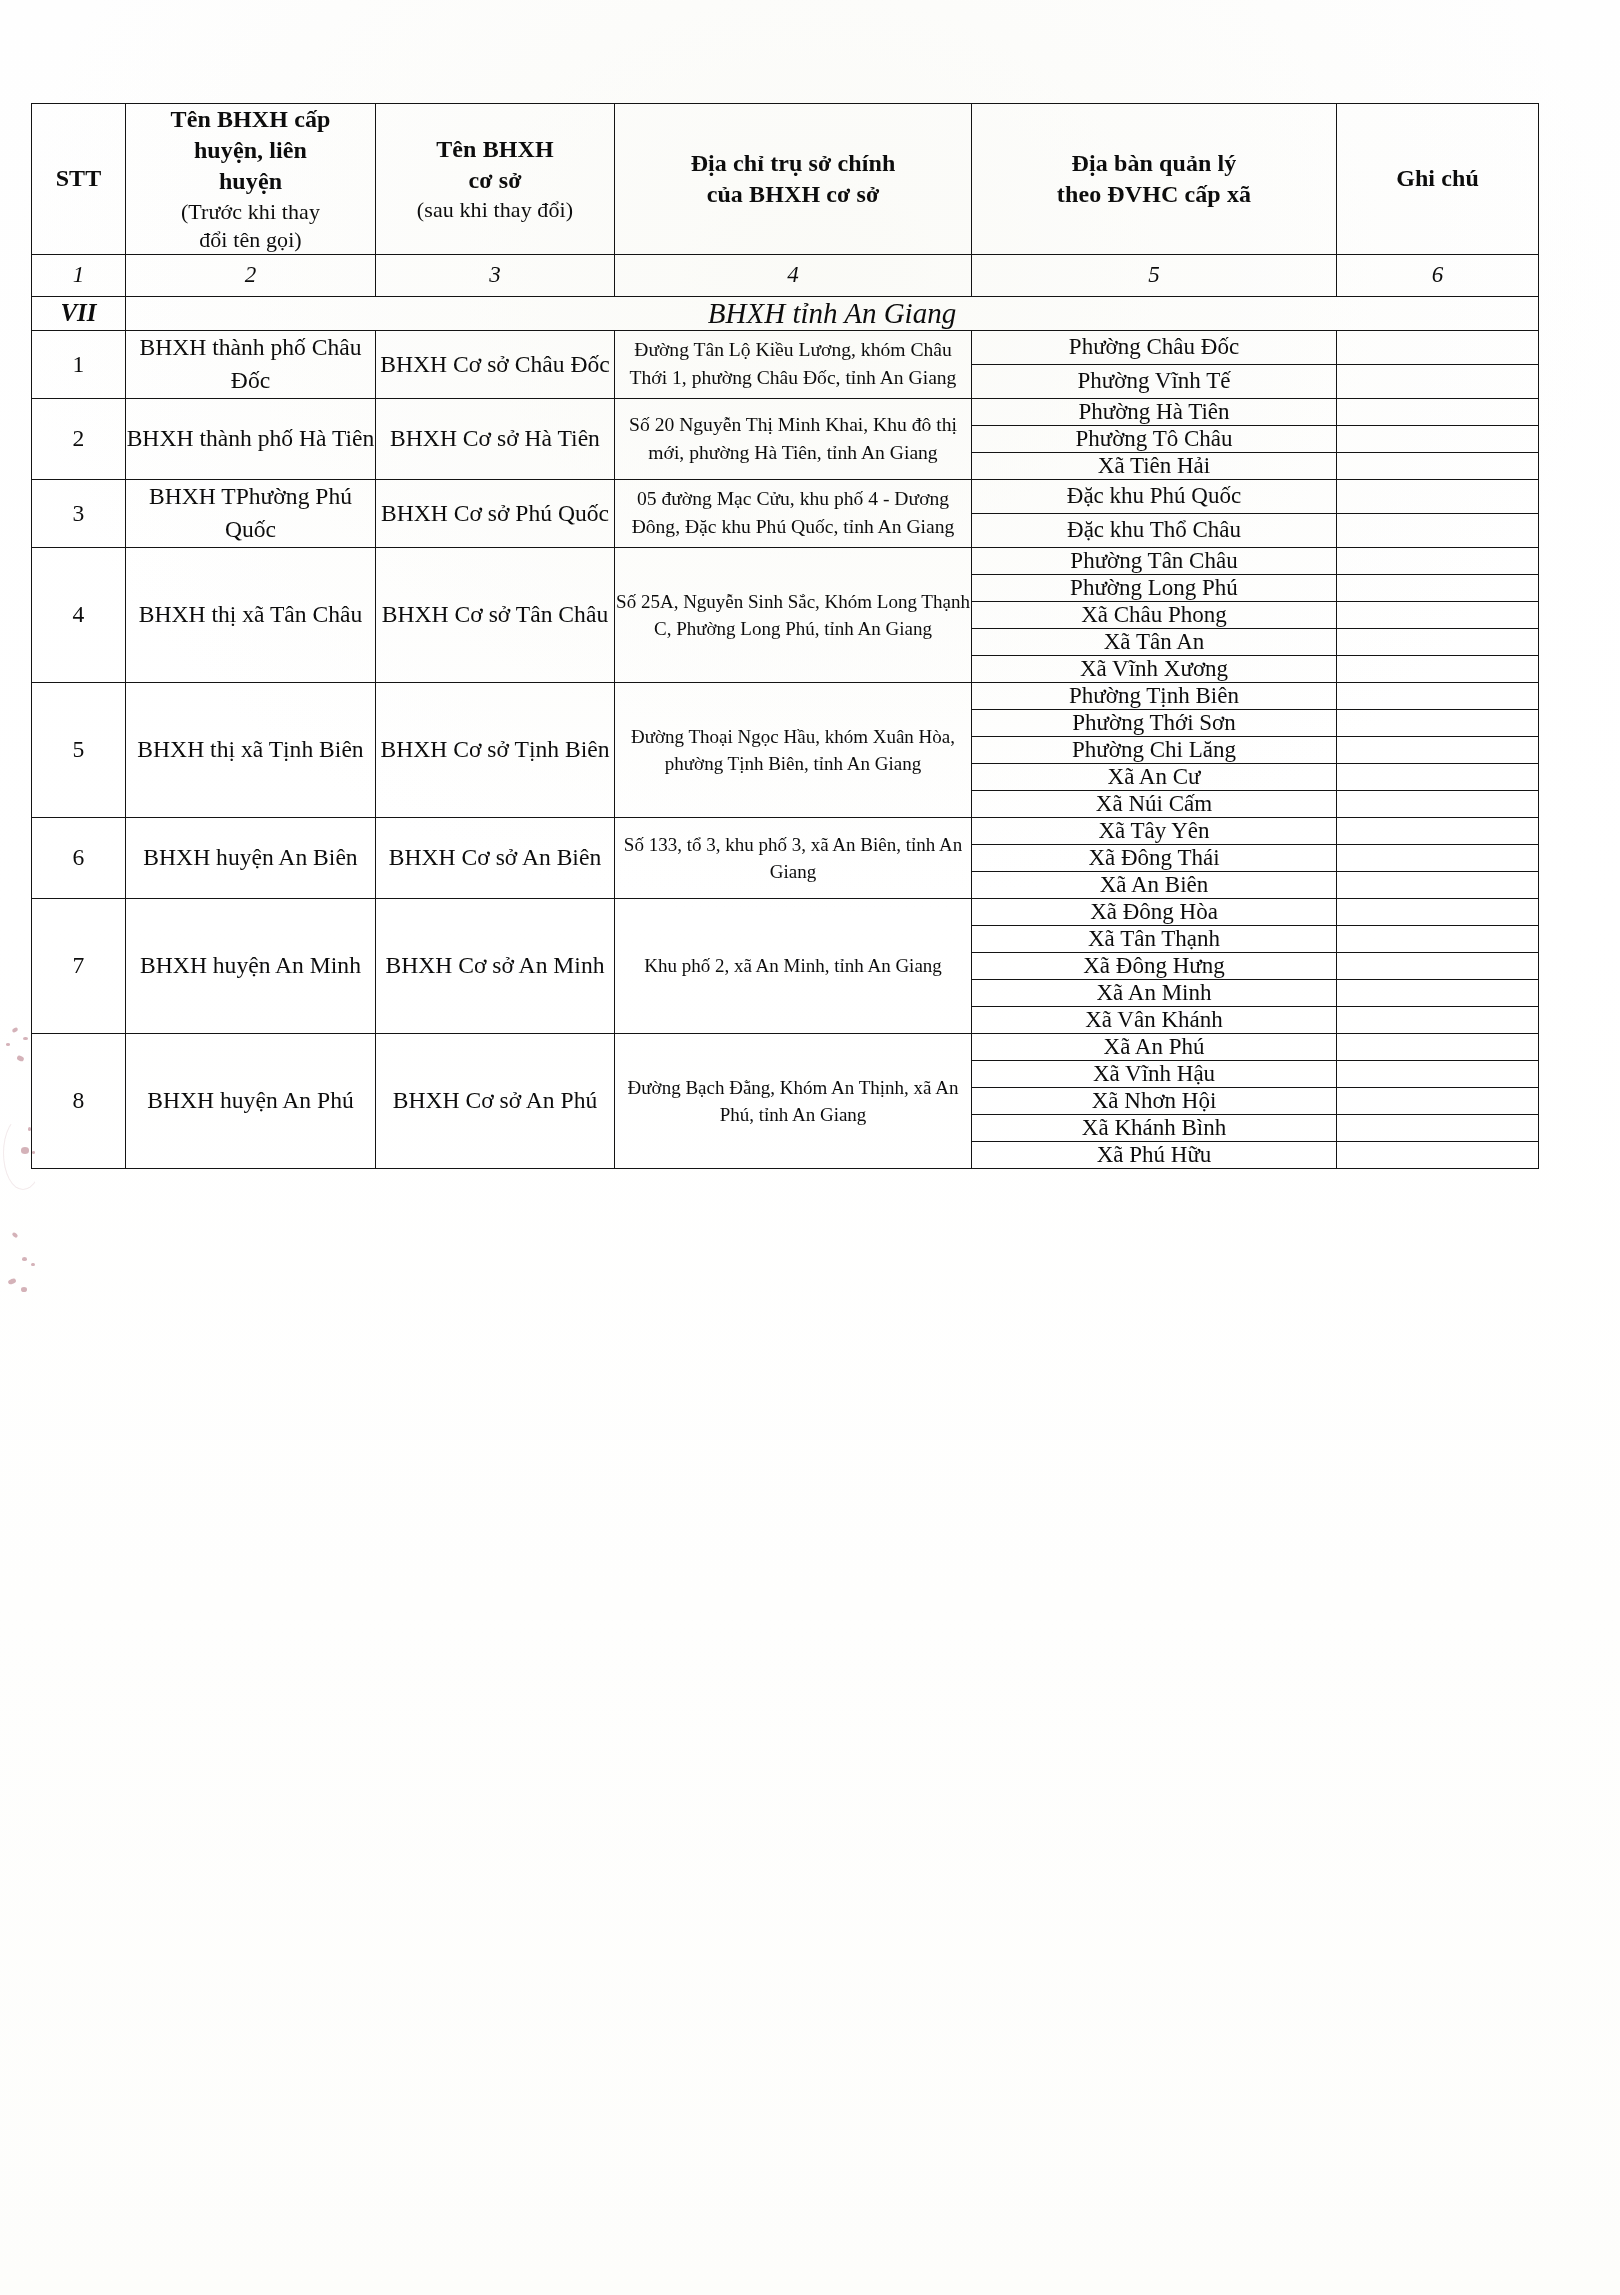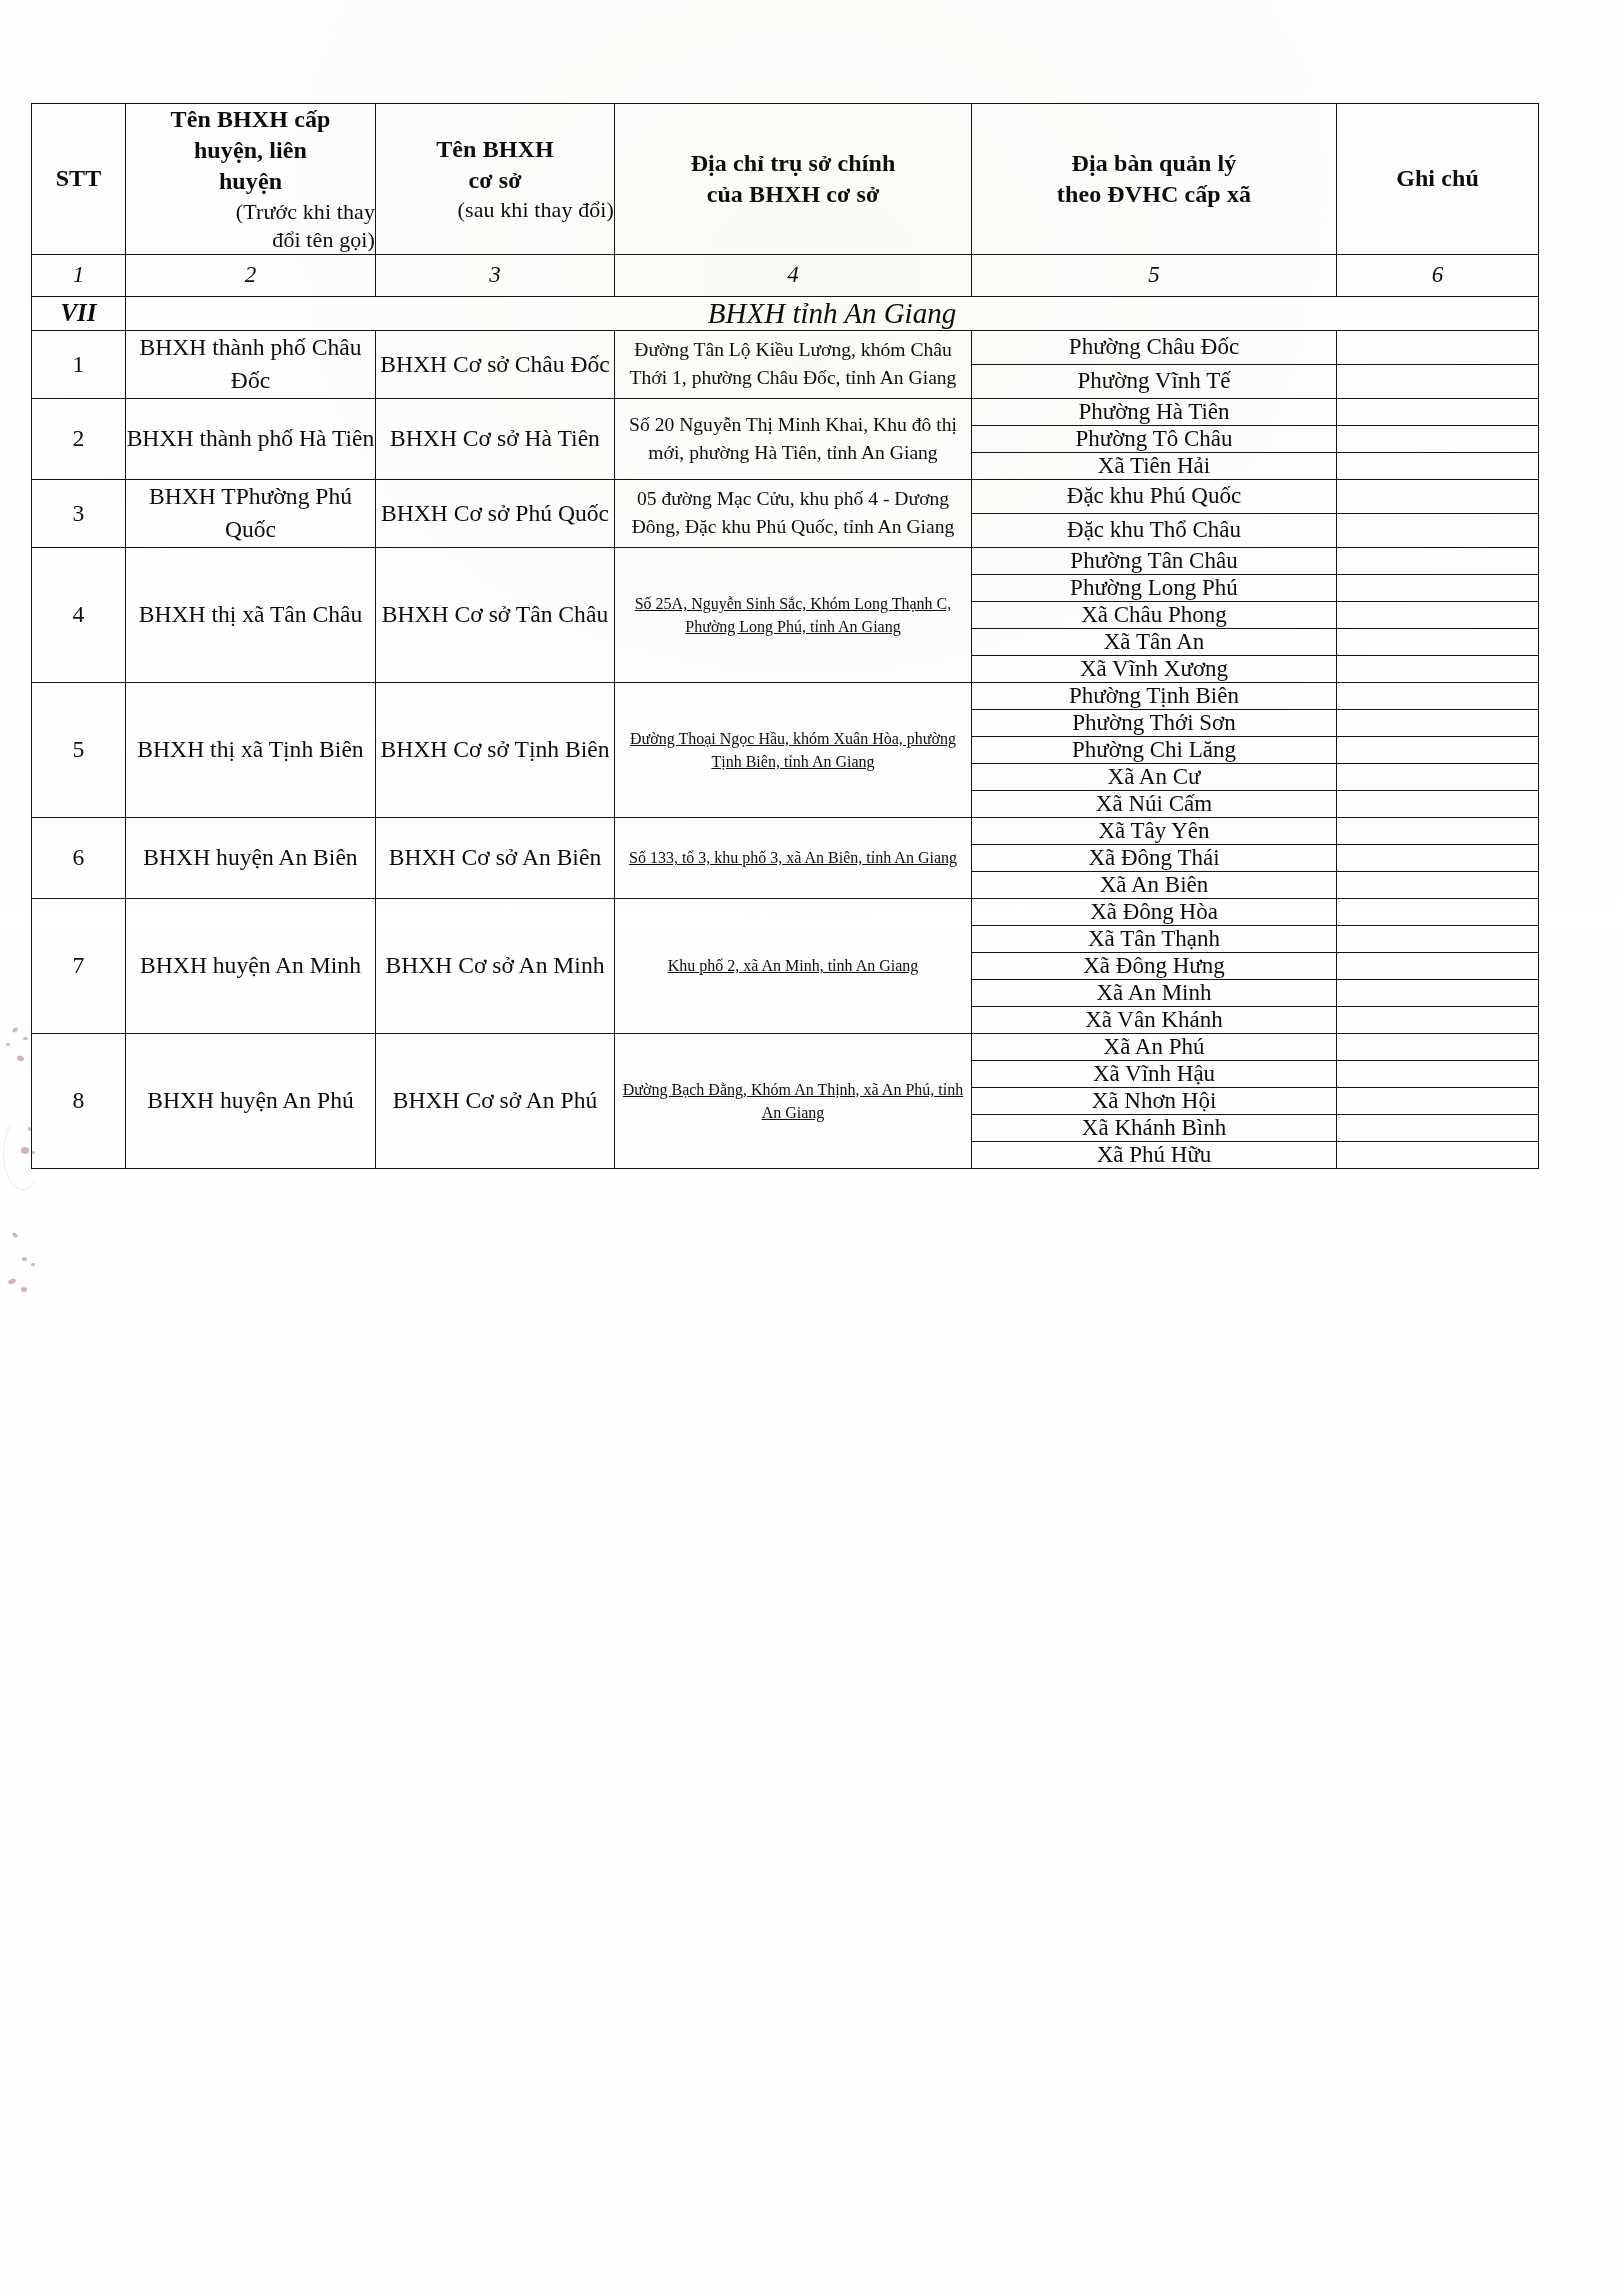--- a/index.html
+++ b/index.html
@@ -79,21 +79,20 @@
     line-height: 1.30;
     text-align: center;
     padding: 10.5px 6.5px;
     letter-spacing: 0.1px;
   }
   th.hd .sub {
     font-weight: normal;
     font-size: 22px;
     display: block;
     line-height: 1.28;
-    text-align: right;
   }
   th.hd .ln { display: block; }
 
   
   td.numrow {
     text-align: center;
     font-style: italic;
     font-size: 23px;
     height: 41px;
     padding: 3.9px 0;
@@ -126,21 +125,21 @@
     line-height: 1.42;
     padding: 6.5px 5.2px;
   }
   td.addr {
     text-align: center;
     line-height: 1.40;
     padding: 6.5px 7.9px;
     margin-left: 15px;
   }
   td.addr.small { font-size: 19.6px; line-height: 1.44; }
-  td.addr.big   { font-size: 16px; line-height: 1.44; text-decoration: underline; }
+  td.addr.big   { font-size: 19px; line-height: 1.44; }
 
   td.ward {
     text-align: center;
     font-size: 23px;
     padding: 7.9px 5.2px 7.9px 10.5px;
     white-space: nowrap;
   }
   td.note { background: transparent; }
 </style>
 </head>

